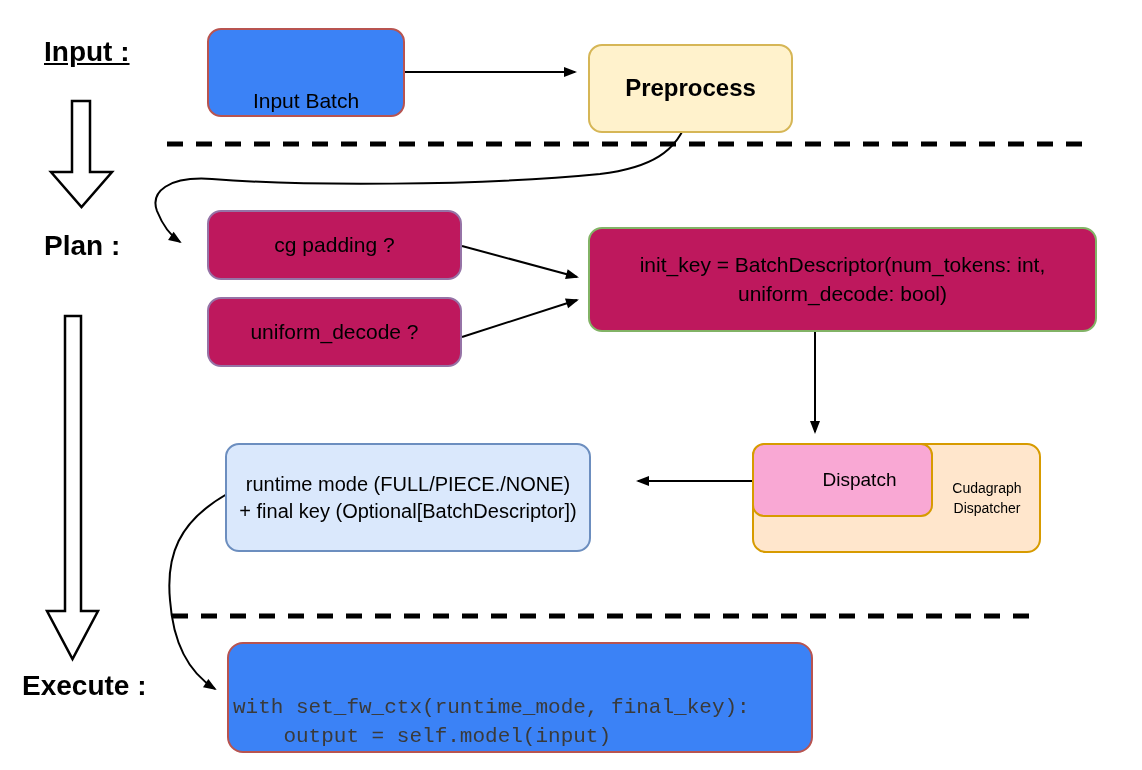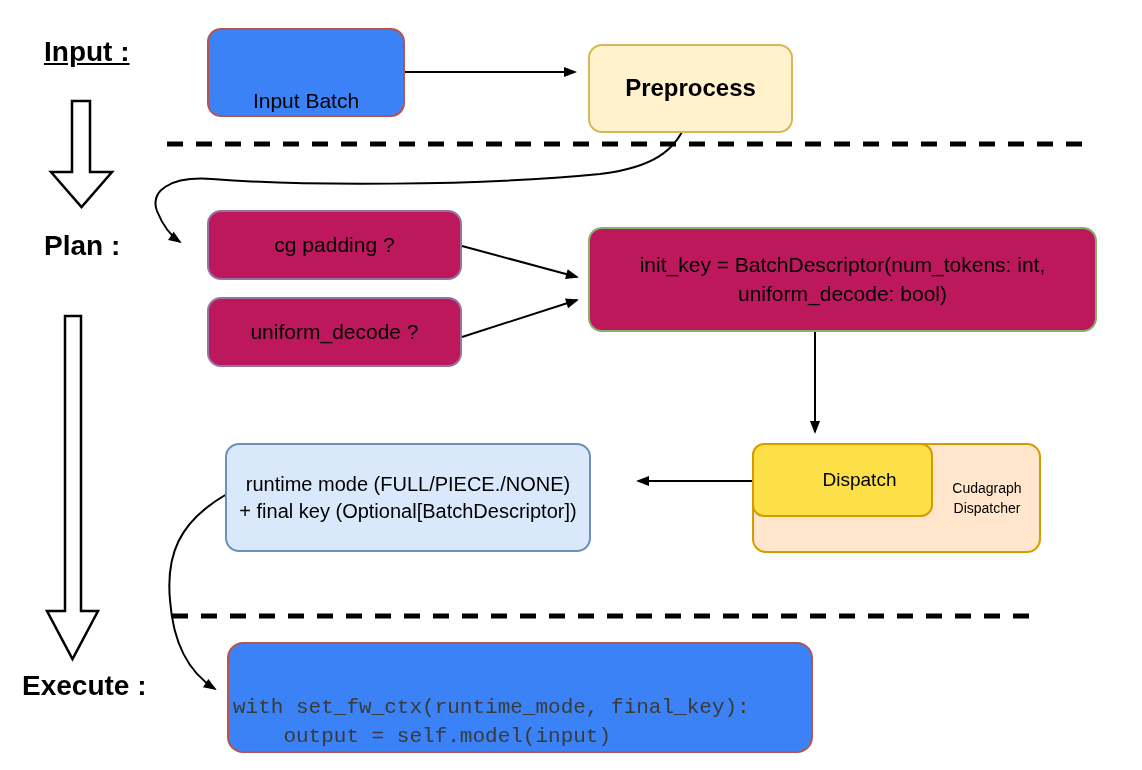--- a/index.html
+++ b/index.html
@@ -16,21 +16,21 @@
   }
   .section-label {
     position:absolute; z-index:2; font-weight:bold; font-size:28px;
     white-space:nowrap; color:#000;
   }
   .box-red     { background:#3b82f6; border-color:#b85450;align-items:flex-end; }
   .box-yellow  { background:#fff2cc; border-color:#d6b656; }
   .box-purple  { background:#be185d; border-color:#9673a6; }
   .box-green   { background:#be185d; border-color:#82b366; }
   .box-orange  { background:#ffe6cc; border-color:#d79b00; }
-  .box-peach   { background:#fde047; border-color:#d79b00;padding-left:34px; }
+  .box-peach   { background:#f9a8d4; border-color:#d79b00;padding-left:34px; }
   .box-blue    { background:#dae8fc; border-color:#6c8ebf; }
 
   #input-batch    { left:207px; top:28px;  width:198px; height:89px;  font-size:21px; }
   #preprocess     { left:588px; top:44px;  width:205px; height:89px;  font-size:24px;font-weight:bold; }
   #cg-padding     { left:207px; top:210px; width:255px; height:70px;  font-size:21px; }
   #uniform-decode { left:207px; top:297px; width:255px; height:70px;  font-size:21px; }
   #init-key       { left:588px; top:227px; width:509px; height:105px; font-size:21px; }
   #cudagraph      { left:752px; top:443px; width:289px; height:110px; }
   #dispatch       { left:752px; top:443px; width:181px; height:74px;  font-size:19px; z-index:3; border-radius:12px; }
   #cudagraph-label{ position:absolute; left:933px; top:443px; width:108px; height:110px;

